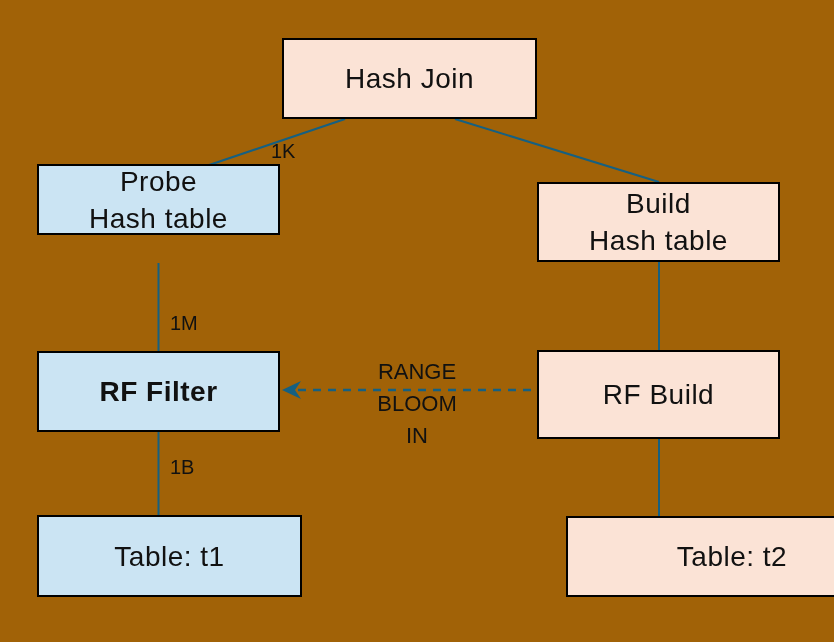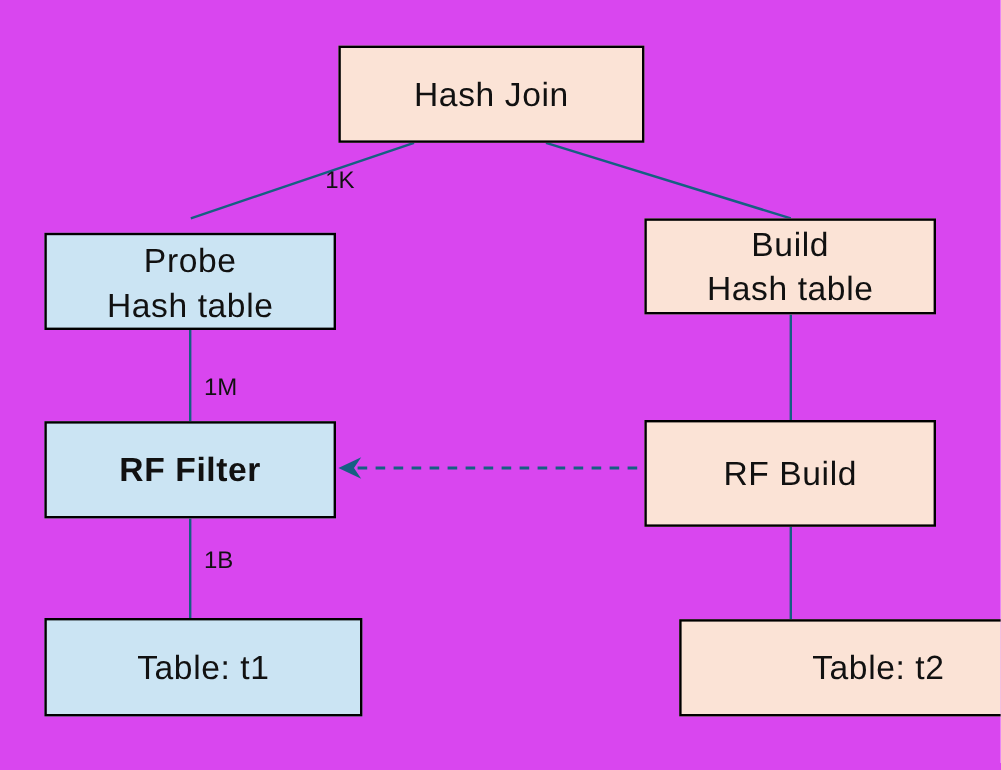--- a/index.html
+++ b/index.html
@@ -7,21 +7,21 @@
     --blue: #CBE4F3;
     --edge: #156082;
     --border: #000000;
     --text: #111111;
   }
   html, body { margin: 0; padding: 0; background: #ffffff; }
   .canvas {
     position: relative;
     width: 834px;
     height: 642px;
-    background: #d946ef;
+    background: #a16207;
     font-family: "Liberation Sans", sans-serif;
     color: var(--text);
     overflow: hidden;
   }
   svg.edges {
     position: absolute;
     left: 0; top: 0;
     width: 834px; height: 642px;
   }
   .edge-line {
@@ -43,21 +43,21 @@
     align-items: center;
     justify-content: center;
     text-align: center;
     font-size: 28px;
     letter-spacing: 0.5px;
     line-height: 37px;
   }
   .node.peach { background: var(--peach); }
   .node.blue { background: var(--blue); }
   .node-hash-join   { left:282px; top:38px;  width:255px; height:81px; }
-  .node-probe       { left:37px;  top:194px; width:243px; height:81px;justify-content:flex-end; }
+  .node-probe       { left:37px;  top:164px; width:243px; height:71px; }
   .node-build       { left:537px; top:182px; width:243px; height:80px; }
   .node-rf-filter   { left:37px;  top:351px; width:243px; height:81px;font-weight:bold; }
   .node-rf-build    { left:537px; top:350px; width:243px; height:89px; }
   .node-t1          { left:37px;  top:515px; width:265px; height:82px; }
   .node-t2          { left:566px; top:516px; width:296px; height:81px;padding-left:36px; }
   .edge-label {
     position: absolute;
     font-size: 20px;
     line-height: 22px;
     white-space: nowrap;
@@ -116,14 +116,19 @@
   </div>
 
   <div class="node peach node-t2">
     <span>Table: t2</span>
   </div>
 
   <div class="edge-label label-1k">1K</div>
   <div class="edge-label label-1m">1M</div>
   <div class="edge-label label-1b">1B</div>
 
+  <div class="arrow-label">
+    <div>RANGE</div>
+    <div>BLOOM</div>
+    <div>IN</div>
+  </div>
 
 </div>
 
 </body></html>

